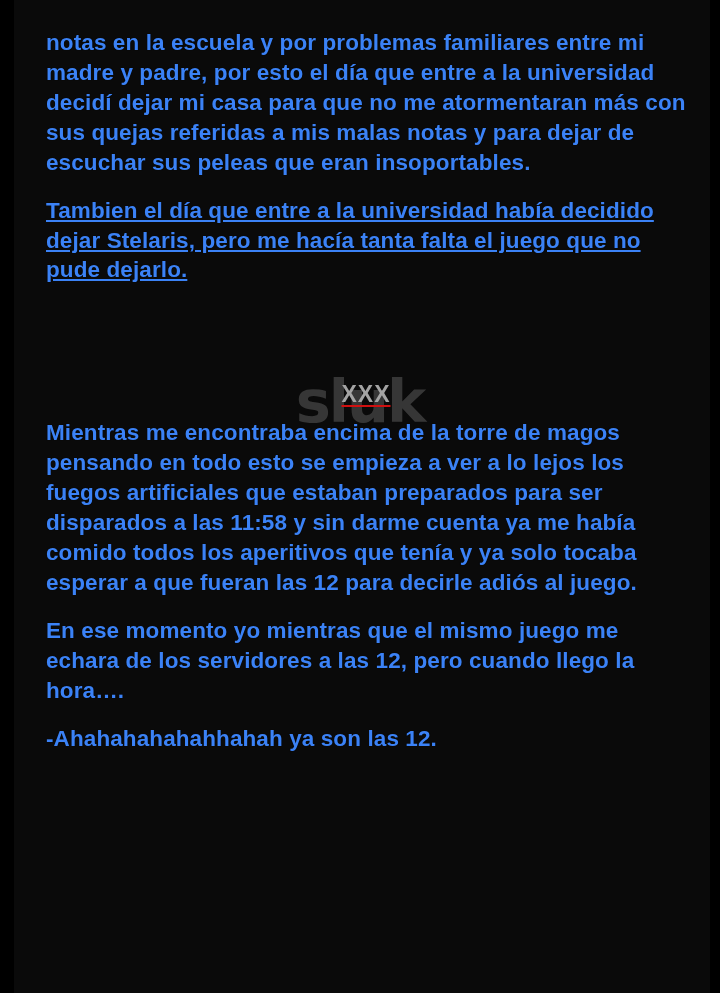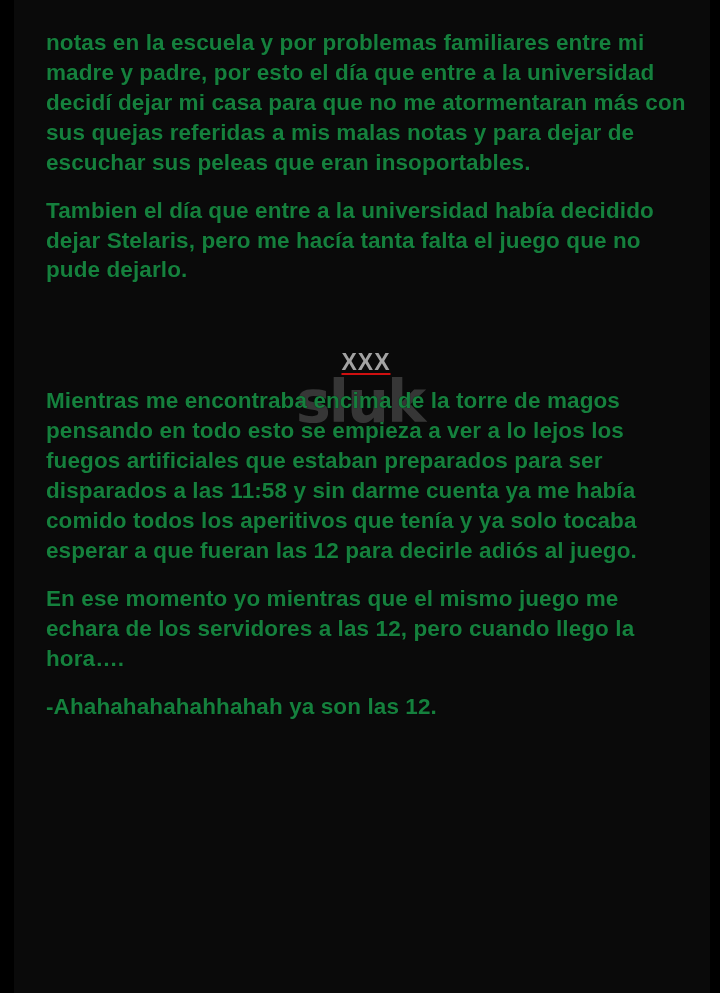--- a/index.html
+++ b/index.html
@@ -34,30 +34,31 @@
     position: absolute;
     right: 0; top: 0; bottom: 0;
     width: 10px;
     background: #000000;
   }
   .content {
     position: relative;
     z-index: 3;
   }
   p.para {
-    color: #15803d;
+    color: #3b82f6;
     font-size: 22.5px;
     font-weight: bold;
     line-height: 1.33;
     margin: 0 0 18px 0;
     letter-spacing: 0.1px;
     text-shadow: 0 0 1px rgba(0,0,0,0.9);
   }
   p.gap-after {
-    margin-bottom: 64px;
+    margin-bottom: 96px;
+    text-decoration: underline;
   }
   p.big-gap {
     margin-bottom: 46px;
   }
   .divider-wrap {
     text-align: center;
     margin: 0 0 10px 0;
     position: relative;
     z-index: 3;
   }

